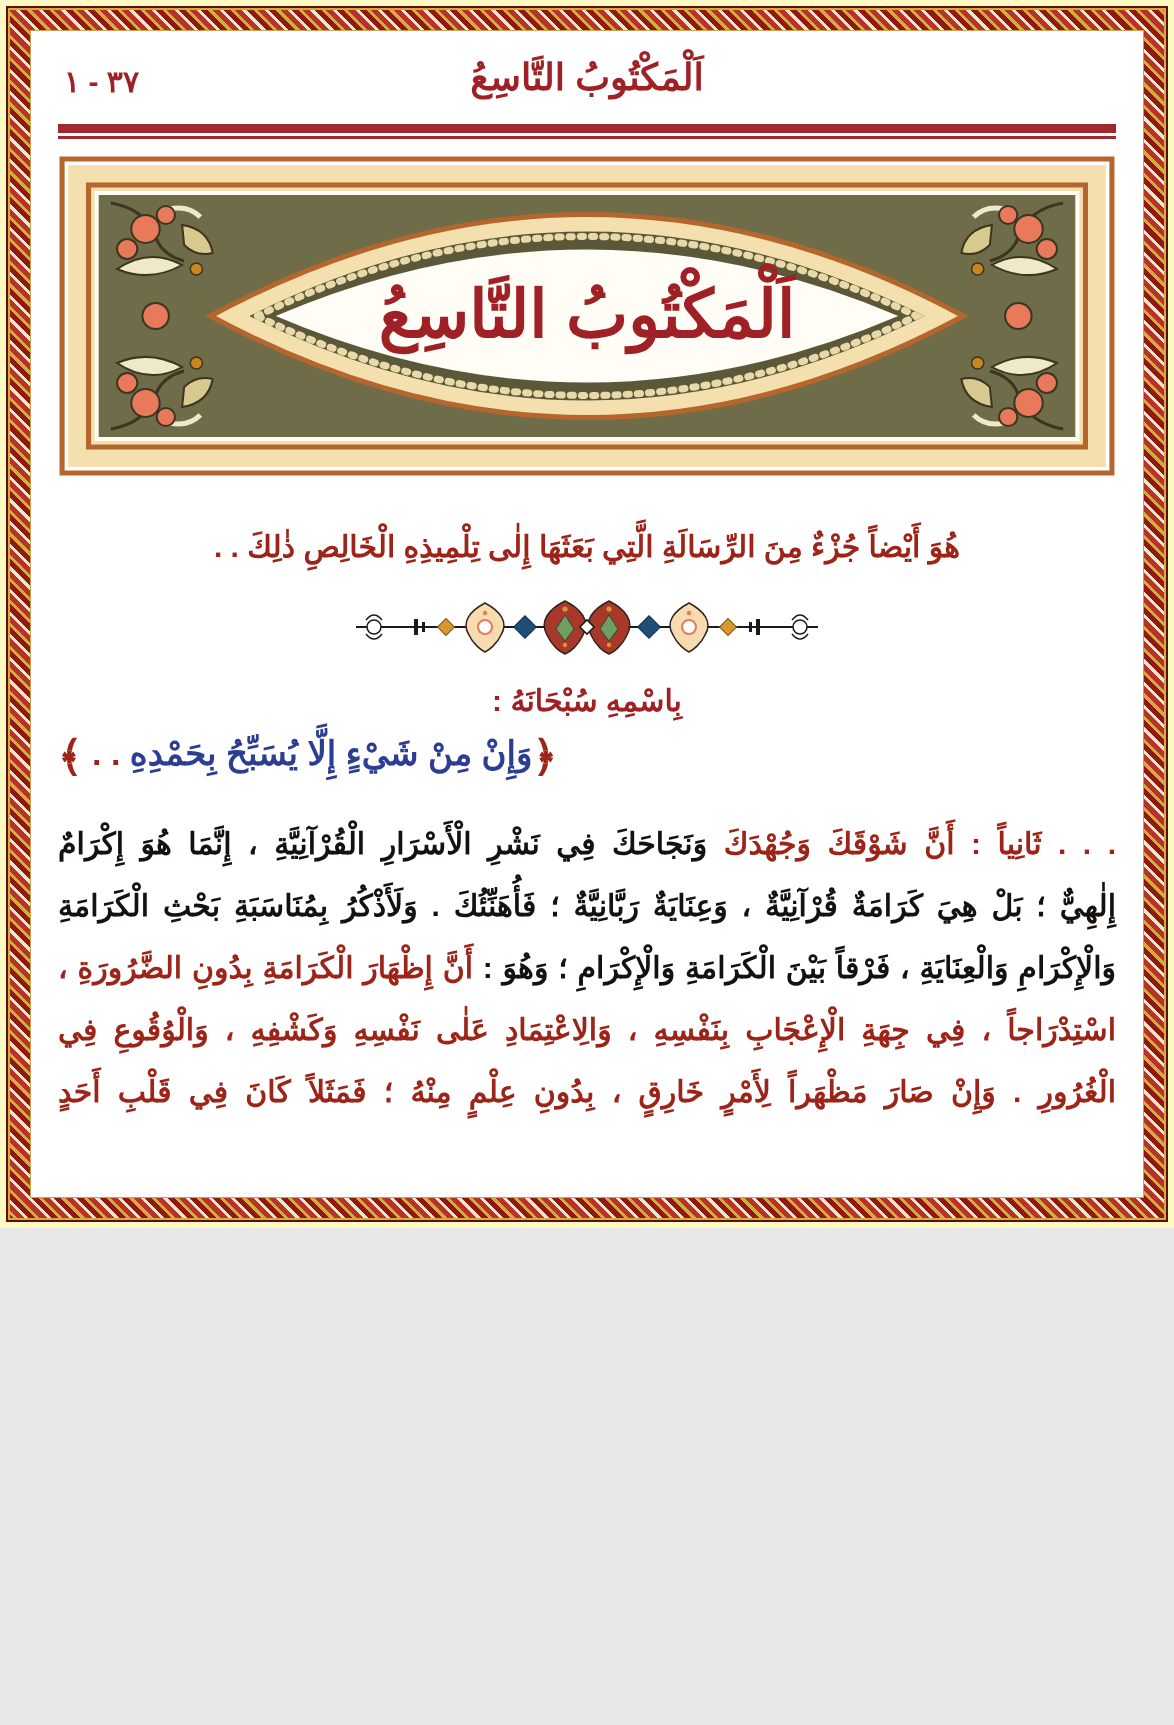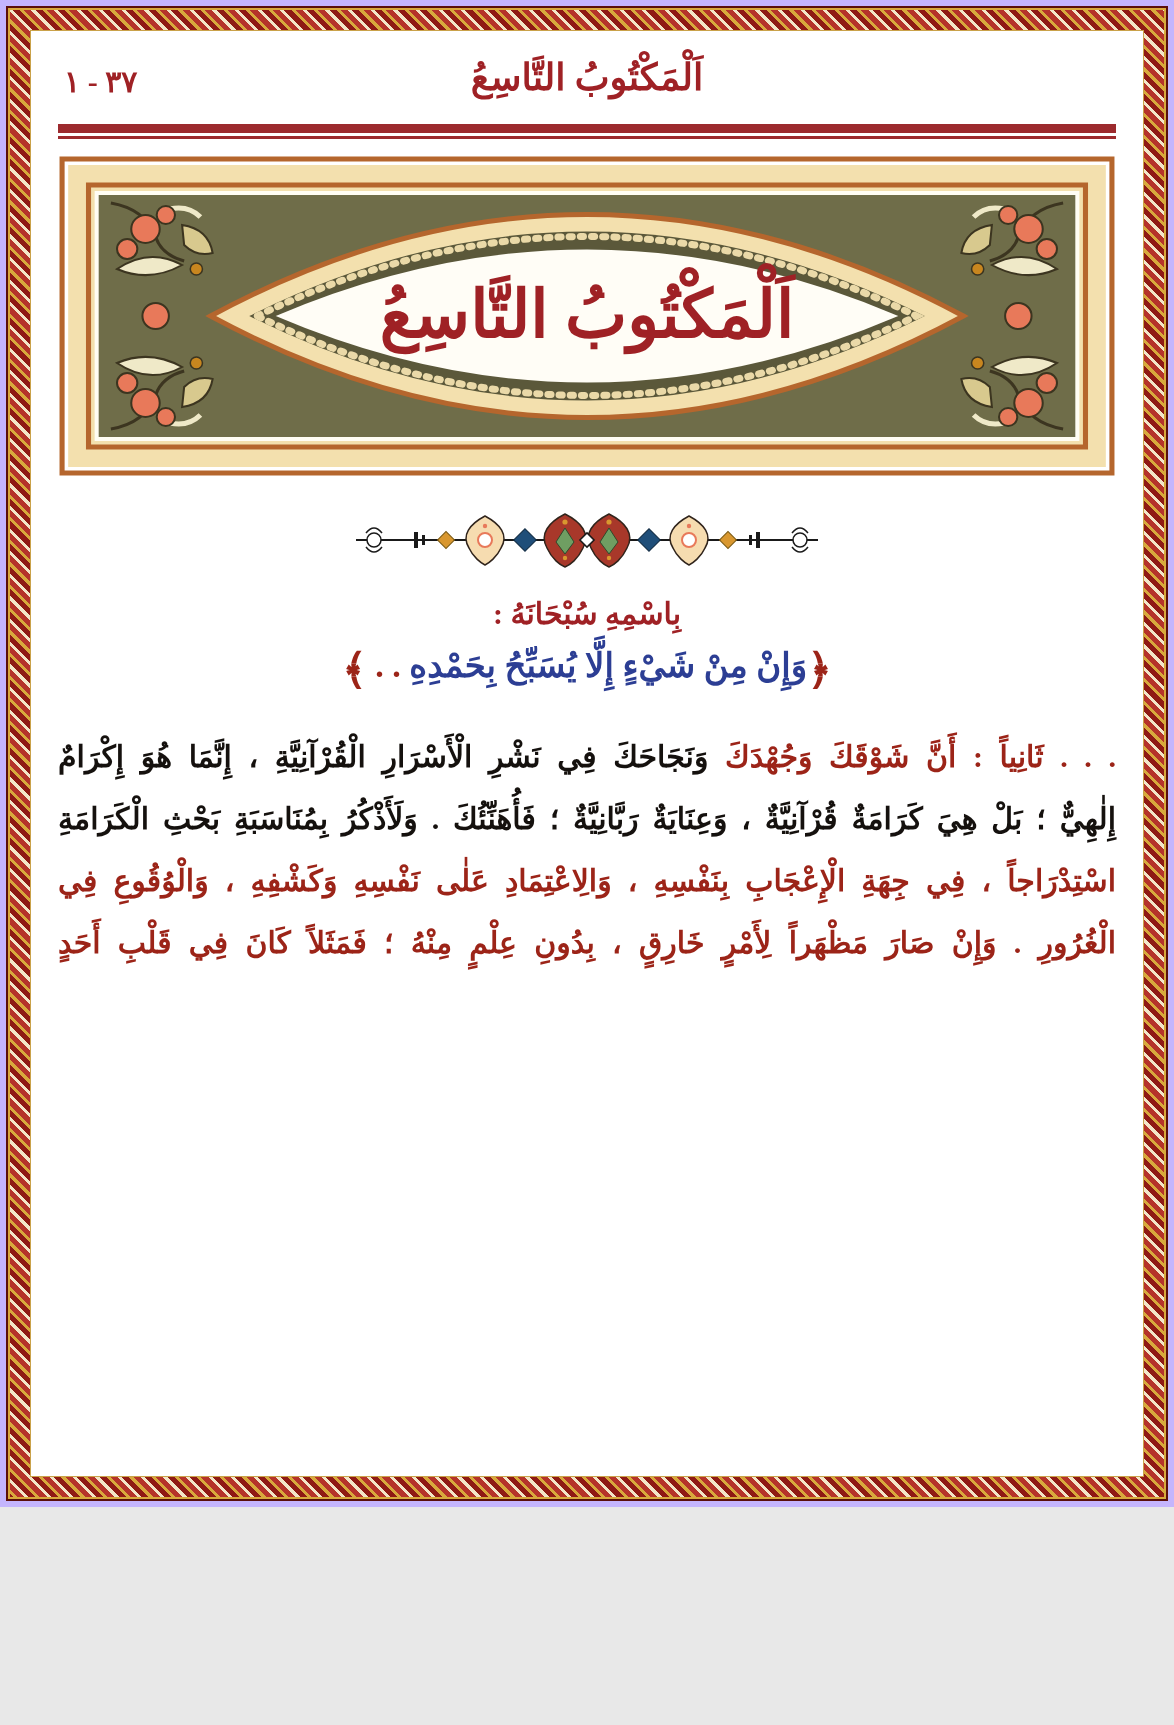--- a/index.html
+++ b/index.html
@@ -1,17 +1,17 @@
 <!DOCTYPE html>
 <html lang="ar" dir="rtl" style="--title-red: #9f2125; --body-red: #9c2418; --ink: #15110e; --verse-blue: #2c3e94; --rule-red: #9c2a2e;"><head>
 <meta charset="utf-8">
 <style>
   html,body{margin:0;padding:0;background:#e8e8e8;}
-  .page{position:relative;width:1174px;height:1507px;background:#c4b5fd;margin:0 auto;
-        font-family:Liberation Serif, serif;overflow:hidden;}
+  .page{position:relative;width:1174px;height:1228px;background:#fef9c3;margin:0 auto;
+        font-family:Liberation Sans, sans-serif;overflow:hidden;}
   
   .border-frame{position:absolute;inset:6px;border:2px solid #5a0f0a;
     background:repeating-linear-gradient(45deg,#8f1a14 0 5px,#d8a93c 5px 8px,#b5332a 8px 13px,#f3e6c8 13px 16px);
     box-shadow:inset 0 0 0 2px #d8a93c;}
   .border-inner{position:absolute;inset:30px;background:#ffffff;border:1px solid #caa24a;}
   .content{position:absolute;left:58px;right:58px;top:40px;bottom:36px;}
 
   .header{position:relative;height:72px;}
   .page-num{position:absolute;left:6px;top:24px;font-size:30px;font-weight:bold;color:var(--title-red);}
   .header-title{text-align:center;padding-top:16px;font-size:37px;font-weight:bold;color:var(--title-red);}
@@ -20,21 +20,21 @@
   .rule-bot{height:3px;background:var(--rule-red);margin-top:3px;}
 
   .panel{position:relative;margin-top:16px;height:322px;}
   .panel svg{position:absolute;inset:0;width:100%;height:100%;}
   .panel-title{position:absolute;inset:0;display:flex;align-items:center;justify-content:center;
     font-size:66px;font-weight:bold;color:var(--title-red);padding-bottom:4px;}
 
   .intro{margin-top:52px;text-align:center;font-size:30px;font-weight:bold;color:var(--body-red);}
   .divider-wrap{margin-top:34px;text-align:center;}
   .basmala{margin-top:23px;text-align:center;font-size:30px;font-weight:bold;color:var(--title-red);}
-  .verse{margin-top:14px;text-align:center;font-size:34px;font-weight:bold;color:var(--verse-blue);}
+  .verse{margin-top:14px;text-align:left;font-size:34px;font-weight:bold;color:var(--verse-blue);}
   .verse .bracket{color:var(--body-red);font-size:42px;vertical-align:middle;}
   .verse .trail{color:var(--body-red);}
 
   .body-text{margin-top:32px;font-size:30px;font-weight:bold;direction:rtl;}
   .bline{line-height:62px;text-align:justify;text-align-last:justify;-moz-text-align-last:justify;}
   .seg-r{color:var(--body-red);}
   .seg-k{color:var(--ink);}
 </style>
 </head>
 <body>
@@ -80,20 +80,21 @@
         <circle cx="96" cy="161" r="13" fill="#e8795a" stroke="#3c3520" stroke-width="2"></circle>
         <circle cx="944" cy="161" r="13" fill="#e8795a" stroke="#3c3520" stroke-width="2"></circle>
         <path d="M150,161 Q520,-42 890,161 Q520,364 150,161 Z" fill="#f3e0ae" stroke="#b5662d" stroke-width="5"></path>
         <path d="M188,161 Q520,-8 852,161 Q520,330 188,161 Z" fill="#5b583a"></path>
         <path d="M196,161 Q520,2 844,161 Q520,320 196,161 Z" fill="none" stroke="#ead9a8" stroke-width="7" stroke-dasharray="3 8" stroke-linecap="round"></path>
         <path d="M214,161 Q520,28 826,161 Q520,294 214,161 Z" fill="#fffdf6"></path>
       </svg>
       <div class="panel-title">اَلْمَكْتُوبُ التَّاسِعُ</div>
     </div>
 
+    <div class="intro">هُوَ أَيْضاً جُزْءٌ مِنَ الرِّسَالَةِ الَّتِي بَعَثَهَا إِلٰى تِلْمِيذِهِ الْخَالِصِ ذٰلِكَ . .</div>
 
     <div class="divider-wrap">
       <svg width="470" height="58" viewBox="0 0 470 58">
         <defs>
           <g id="dv-red">
             <path d="M0,-26 C16,-18 26,-6 18,8 C13,19 5,25 0,27 C-5,25 -13,19 -18,8 C-26,-6 -16,-18 0,-26 Z" fill="#a8382a" stroke="#30241c" stroke-width="1.5"></path>
             <path d="M0,-12 L9,2 L0,14 L-9,2 Z" fill="#6f9e62" stroke="#2f4a2c" stroke-width="1"></path>
             <circle cx="0" cy="-18" r="2.6" fill="#d9972f"></circle>
             <circle cx="0" cy="18" r="2.2" fill="#d9972f"></circle>
           </g>
@@ -126,18 +127,19 @@
 
     <div class="basmala">بِاسْمِهِ سُبْحَانَهُ :</div>
 
     <div class="verse">
       <span class="bracket">﴿</span><span>وَإِنْ مِنْ شَيْءٍ إِلَّا يُسَبِّحُ بِحَمْدِهِ</span><span class="trail"> . . </span><span class="bracket">﴾</span>
     </div>
 
     <div class="body-text">
         <div class="bline"><span class="seg-r">. . . ثَانِياً : أَنَّ شَوْقَكَ وَجُهْدَكَ </span><span class="seg-k">وَنَجَاحَكَ فِي نَشْرِ الْأَسْرَارِ الْقُرْآنِيَّةِ ، إِنَّمَا هُوَ إِكْرَامٌ</span></div>
         <div class="bline"><span class="seg-k">إِلٰهِيٌّ ؛ بَلْ هِيَ كَرَامَةٌ قُرْآنِيَّةٌ ، وَعِنَايَةٌ رَبَّانِيَّةٌ ؛ فَأُهَنِّئُكَ . وَلَأَذْكُرُ بِمُنَاسَبَةِ بَحْثِ الْكَرَامَةِ</span></div>
+        <div class="bline"><span class="seg-k">وَالْإِكْرَامِ وَالْعِنَايَةِ ، فَرْقاً بَيْنَ الْكَرَامَةِ وَالْإِكْرَامِ ؛ وَهُوَ : </span><span class="seg-r">أَنَّ إِظْهَارَ الْكَرَامَةِ بِدُونِ الضَّرُورَةِ ،</span></div>
         <div class="bline"><span class="seg-r">اسْتِدْرَاجاً ، فِي جِهَةِ الْإِعْجَابِ بِنَفْسِهِ ، وَالِاعْتِمَادِ عَلٰى نَفْسِهِ وَكَشْفِهِ ، وَالْوُقُوعِ فِي</span></div>
         <div class="bline"><span class="seg-r">الْغُرُورِ . وَإِنْ صَارَ مَظْهَراً لِأَمْرٍ خَارِقٍ ، بِدُونِ عِلْمٍ مِنْهُ ؛ فَمَثَلاً كَانَ فِي قَلْبِ أَحَدٍ</span></div>
       </div>
 
   </div>
 </div>
 
 </body></html>

